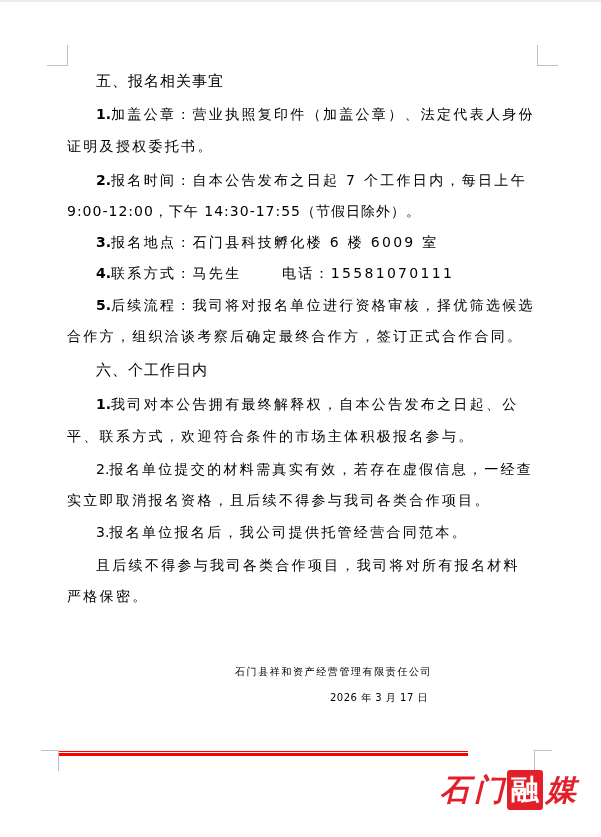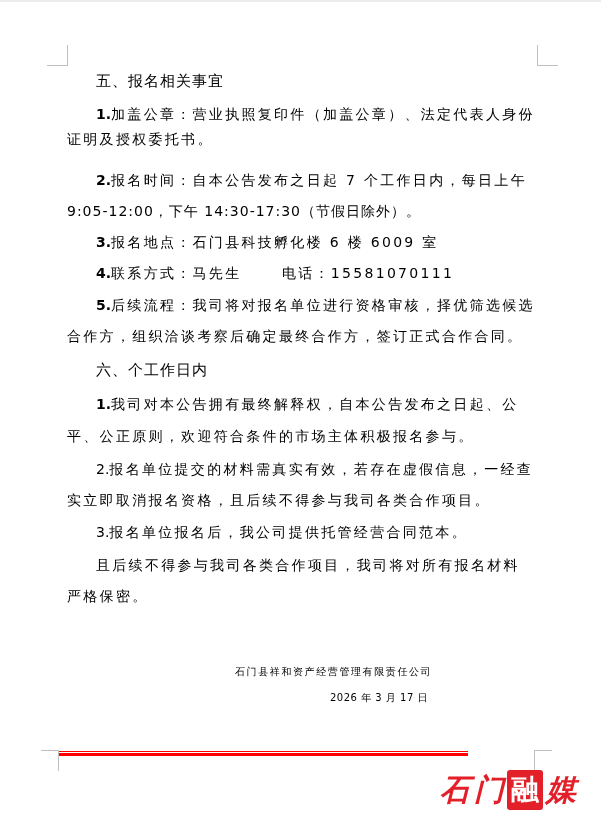--- a/index.html
+++ b/index.html
@@ -29,36 +29,36 @@
 <body>
 
 <div class="topbar"></div>
 <div class="corner tl"></div>
 <div class="corner tr"></div>
 
 <div class="page-text">
   <div class="line indent heading" style="top:72px">五、报名相关事宜</div>
 
   <div class="line indent" style="top:105px"><span class="num">1.</span><span>加盖公章：营业执照复印件（加盖公章）、法定代表人身份</span></div>
-  <div class="line" style="top:130px">证明及授权委托书。</div>
+  <div class="line" style="top:137px">证明及授权委托书。</div>
 
   <div class="line indent" style="top:171px"><span class="num">2.</span><span>报名时间：自本公告发布之日起 7 个工作日内，每日上午</span></div>
-  <div class="line" style="top:202px; letter-spacing:1px">9:05-12:00，下午 14:30-17:30（节假日除外）。</div>
+  <div class="line" style="top:202px; letter-spacing:1px">9:00-12:00，下午 14:30-17:55（节假日除外）。</div>
 
   <div class="line indent" style="top:233px"><span class="num">3.</span><span>报名地点：石门县科技孵化楼 6 楼  6009 室</span></div>
 
   <div class="line indent" style="top:264px"><span class="num">4.</span><span style="white-space:pre">联系方式：马先生      电话：15581070111</span></div>
 
   <div class="line indent" style="top:296px"><span class="num">5.</span><span>后续流程：我司将对报名单位进行资格审核，择优筛选候选</span></div>
   <div class="line" style="top:327px">合作方，组织洽谈考察后确定最终合作方，签订正式合作合同。</div>
 
   <div class="line indent heading" style="top:361px">六、个工作日内</div>
 
   <div class="line indent" style="top:395px"><span class="num">1.</span><span>我司对本公告拥有最终解释权，自本公告发布之日起、公</span></div>
-  <div class="line" style="top:427px">平、公正原则，欢迎符合条件的市场主体积极报名参与。</div>
+  <div class="line" style="top:427px">平、联系方式，欢迎符合条件的市场主体积极报名参与。</div>
 
   <div class="line indent" style="top:460px"><span style="letter-spacing:0">2.</span><span>报名单位提交的材料需真实有效，若存在虚假信息，一经查</span></div>
   <div class="line" style="top:491px">实立即取消报名资格，且后续不得参与我司各类合作项目。</div>
 
   <div class="line indent" style="top:523px"><span style="letter-spacing:0">3.</span><span>报名单位报名后，我公司提供托管经营合同范本。</span></div>
 
   <div class="line indent" style="top:556px">且后续不得参与我司各类合作项目，我司将对所有报名材料</div>
   <div class="line" style="top:587px">严格保密。</div>
 </div>
 

